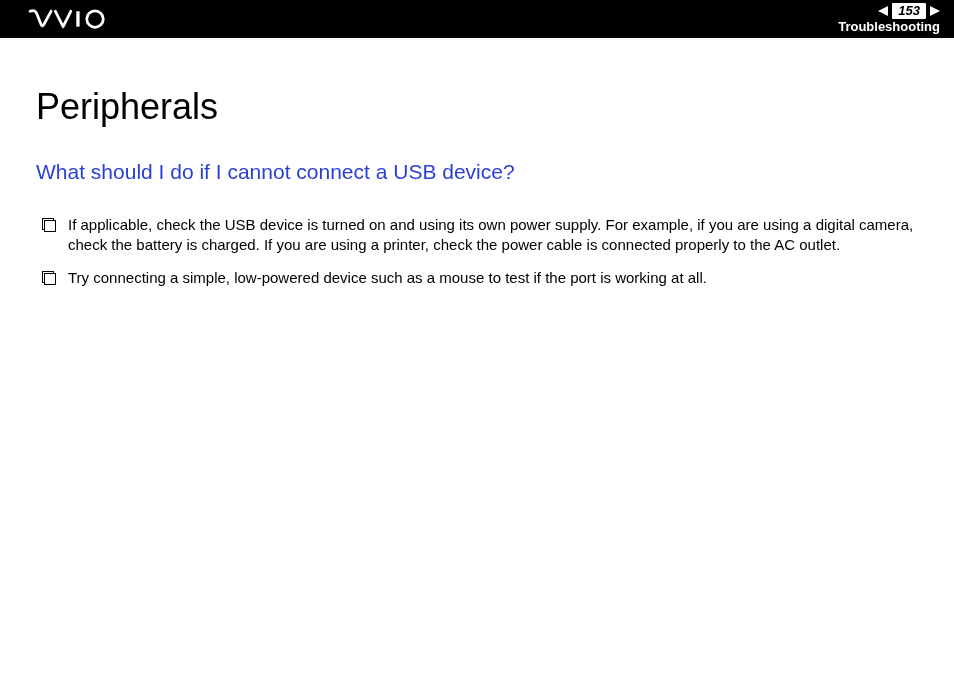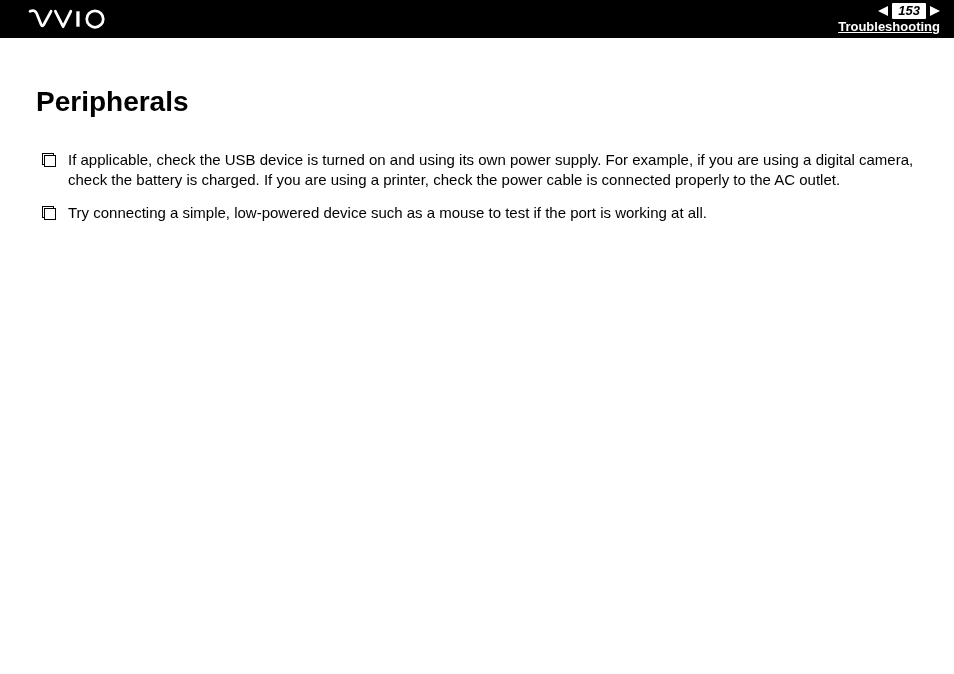--- a/index.html
+++ b/index.html
@@ -25,21 +25,20 @@
     display: flex;
     align-items: center;
   }
   .logo svg {
     height: 22px;
     fill: #fff;
   }
   .header-right {
     text-align: center;
     line-height: 1.1;
-    text-decoration: underline;
   }
   .page-nav {
     display: flex;
     align-items: center;
     justify-content: flex-end;
     gap: 4px;
   }
   .page-nav .arrow-left, .page-nav .arrow-right {
     width: 0; height: 0;
     border-top: 5px solid transparent;
@@ -61,22 +60,22 @@
   .section-label {
     font-weight: bold;
     font-size: 13px;
     margin-top: 1px;
     margin-left: 28px;
   }
   .content {
     padding: 48px 36px 0 36px;
   }
   h1.title {
-    font-size: 28px;
-    font-weight: bold;
+    font-size: 36px;
+    font-weight: normal;
     margin-bottom: 32px;
   }
   h2.question {
     color: #2a3fd6;
     font-size: 21px;
     font-weight: normal;
     margin-bottom: 14px;
   }
   ul.checklist {
     list-style: none;
@@ -132,20 +131,21 @@
       <span class="arrow-left"></span>
       <span class="page-num">153</span>
       <span class="arrow-right"></span>
     </div>
     <div class="section-label">Troubleshooting</div>
   </div>
 </div>
 
 <div class="content">
   <h1 class="title">Peripherals</h1>
+  <h2 class="question">What should I do if I cannot connect a USB device?</h2>
   <ul class="checklist">
     <li>
       <span class="bullet"></span>
       <span class="text">If applicable, check the USB device is turned on and using its own power supply. For example, if you are using a digital camera, check the battery is charged. If you are using a printer, check the power cable is connected properly to the AC outlet.</span>
     </li>
     <li>
       <span class="bullet"></span>
       <span class="text">Try connecting a simple, low-powered device such as a mouse to test if the port is working at all.</span>
     </li>
   </ul>

